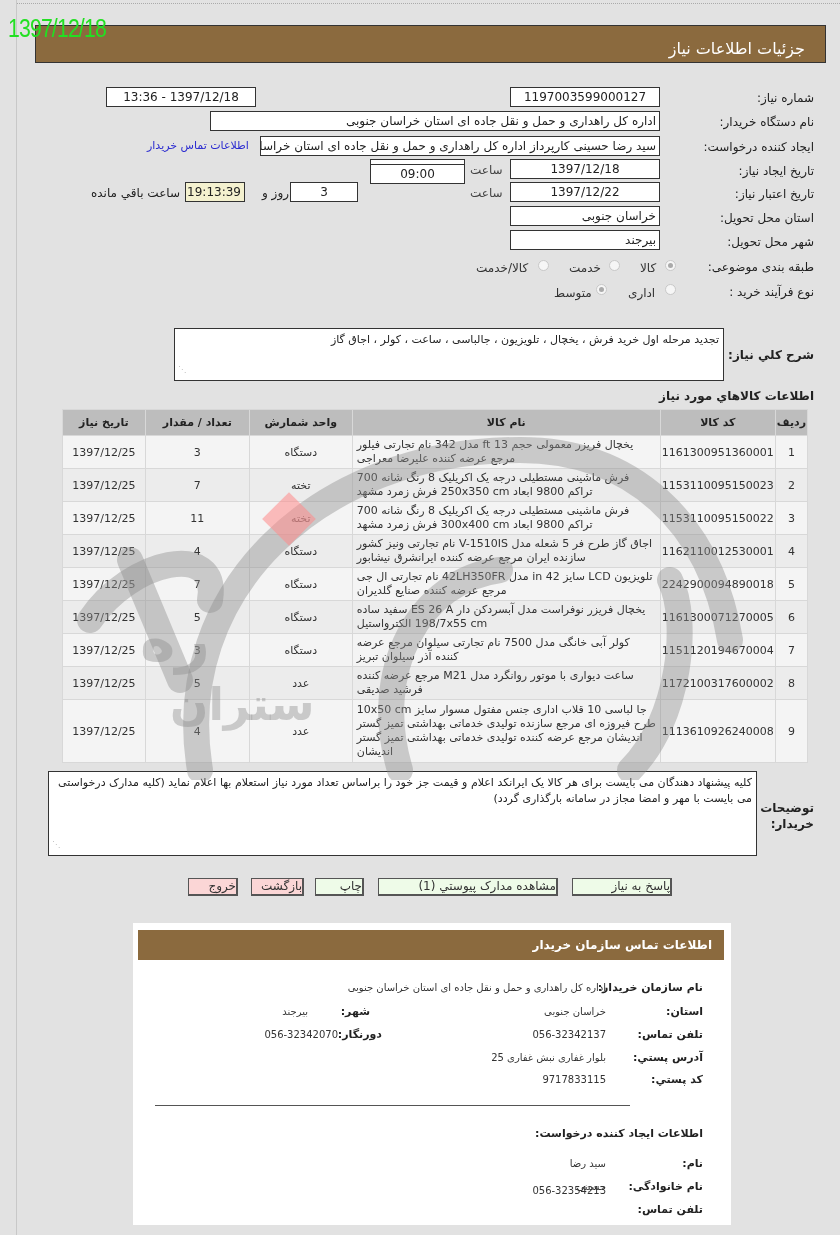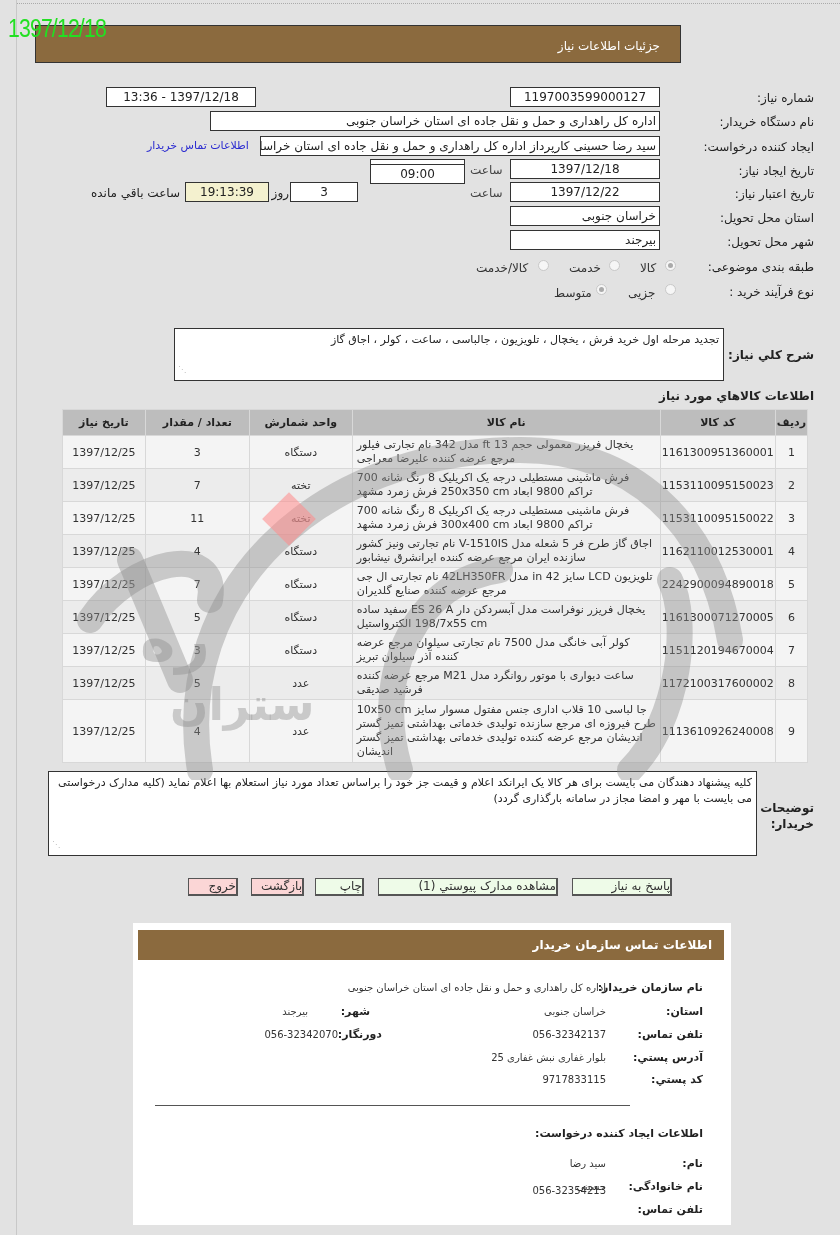--- a/index.html
+++ b/index.html
@@ -12,23 +12,23 @@
   }
   .top-dots { position: absolute; left: 16px; right: 0; top: 3px; border-top: 1px dotted #aaa; }
   .left-rule { position: absolute; left: 16px; top: 0; bottom: 0; border-left: 1px solid #c8c8c8; }
   .stamp {
     position: absolute; left: 8px; top: 14px;
     font-family: "Liberation Sans Narrow", "Liberation Sans", sans-serif;
     font-size: 25px; color: #22e022; letter-spacing: -1px; z-index: 50;
     transform: scaleX(0.85); transform-origin: left top;
   }
   .hdr-bar {
-    position: absolute; left: 35px; top: 25px; width: 646px; height: 38px;
+    position: absolute; left: 35px; top: 25px; width: 791px; height: 38px;
     background: #8b6a3e; border: 1px solid #333;
-    color: #fff; direction: rtl; padding: 13px 20px 12px 0; font-size: 12px;
+    color: #fff; direction: rtl; padding: 13px 20px 12px 0; font-size: 16px;
   }
   .field-label { position: absolute; direction: rtl; font-size: 12px; color: #222; white-space: nowrap; }
   .box {
     position: absolute; height: 20px; background: #fff; border: 1px solid #333;
     direction: rtl; text-align: center; font-size: 12px; line-height: 18px;
     white-space: nowrap; overflow: hidden; padding: 0 3px;
   }
   .box.right { text-align: right; }
   .box.yellow { background: #f4f1cf; }
   .link { position: absolute; color: #2b2bd0; font-size: 11px; direction: rtl; white-space: nowrap; cursor: pointer; }
@@ -102,39 +102,39 @@
 <div class="box" style="left:510px; top:159px; width:150px;">1397/12/18</div>
 <div class="field-label" style="left:470px; top:163px; color:#444;">ساعت</div>
 <div class="box" style="left:370px; top:159px; width:95px;">13:35</div>
 
 <div class="field-label" style="right:26px; top:187px;">تاریخ اعتبار نیاز:</div>
 <div class="box" style="left:510px; top:182px; width:150px;">1397/12/22</div>
 <div class="field-label" style="left:470px; top:186px; color:#444;">ساعت</div>
 <div class="box" style="left:370px; top:164px; width:95px;">09:00</div>
 <div class="box" style="left:290px; top:182px; width:68px;">3</div>
 <div class="field-label" style="left:262px; top:186px;">روز و</div>
-<div class="box yellow" style="left:185px; top:182px; width:84px;">19:13:39</div>
+<div class="box yellow" style="left:185px; top:182px; width:60px;">19:13:39</div>
 <div class="field-label" style="left:91px; top:186px;">ساعت باقي مانده</div>
 
 <div class="field-label" style="right:26px; top:211px;">استان محل تحویل:</div>
 <div class="box right" style="left:510px; top:206px; width:150px;">خراسان جنوبی</div>
 <div class="field-label" style="right:26px; top:235px;">شهر محل تحویل:</div>
 <div class="box right" style="left:510px; top:230px; width:150px;">بیرجند</div>
 
 <div class="field-label" style="right:26px; top:260px;">طبقه بندی موضوعی:</div>
 <div class="radio on" style="left:665px; top:260px;"></div>
 <div class="radio-label" style="left:640px; top:261px;">کالا</div>
 <div class="radio" style="left:609px; top:260px;"></div>
 <div class="radio-label" style="left:569px; top:261px;">خدمت</div>
 <div class="radio" style="left:538px; top:260px;"></div>
 <div class="radio-label" style="left:476px; top:261px;">کالا/خدمت</div>
 
 <div class="field-label" style="right:26px; top:285px;">نوع فرآیند خرید :</div>
 <div class="radio" style="left:665px; top:284px;"></div>
-<div class="radio-label" style="left:628px; top:286px;">جزیی</div>
+<div class="radio-label" style="left:628px; top:286px;">اداری</div>
 <div class="radio on" style="left:596px; top:284px;"></div>
 <div class="radio-label" style="left:554px; top:286px;">متوسط</div>
 
 <div class="bold-label" style="right:26px; top:348px;">شرح کلي نیاز:</div>
 <div class="textarea" style="left:174px; top:328px; width:550px; height:53px;">
   <span>تجدید مرحله اول خرید فرش ، یخچال ، تلویزیون ، جالباسی ، ساعت ، کولر ، اجاق گاز</span>
   <span class="grip">⋰</span>
 </div>
 
 <div class="bold-label" style="right:26px; top:389px;">اطلاعات کالاهاي مورد نیاز</div>

